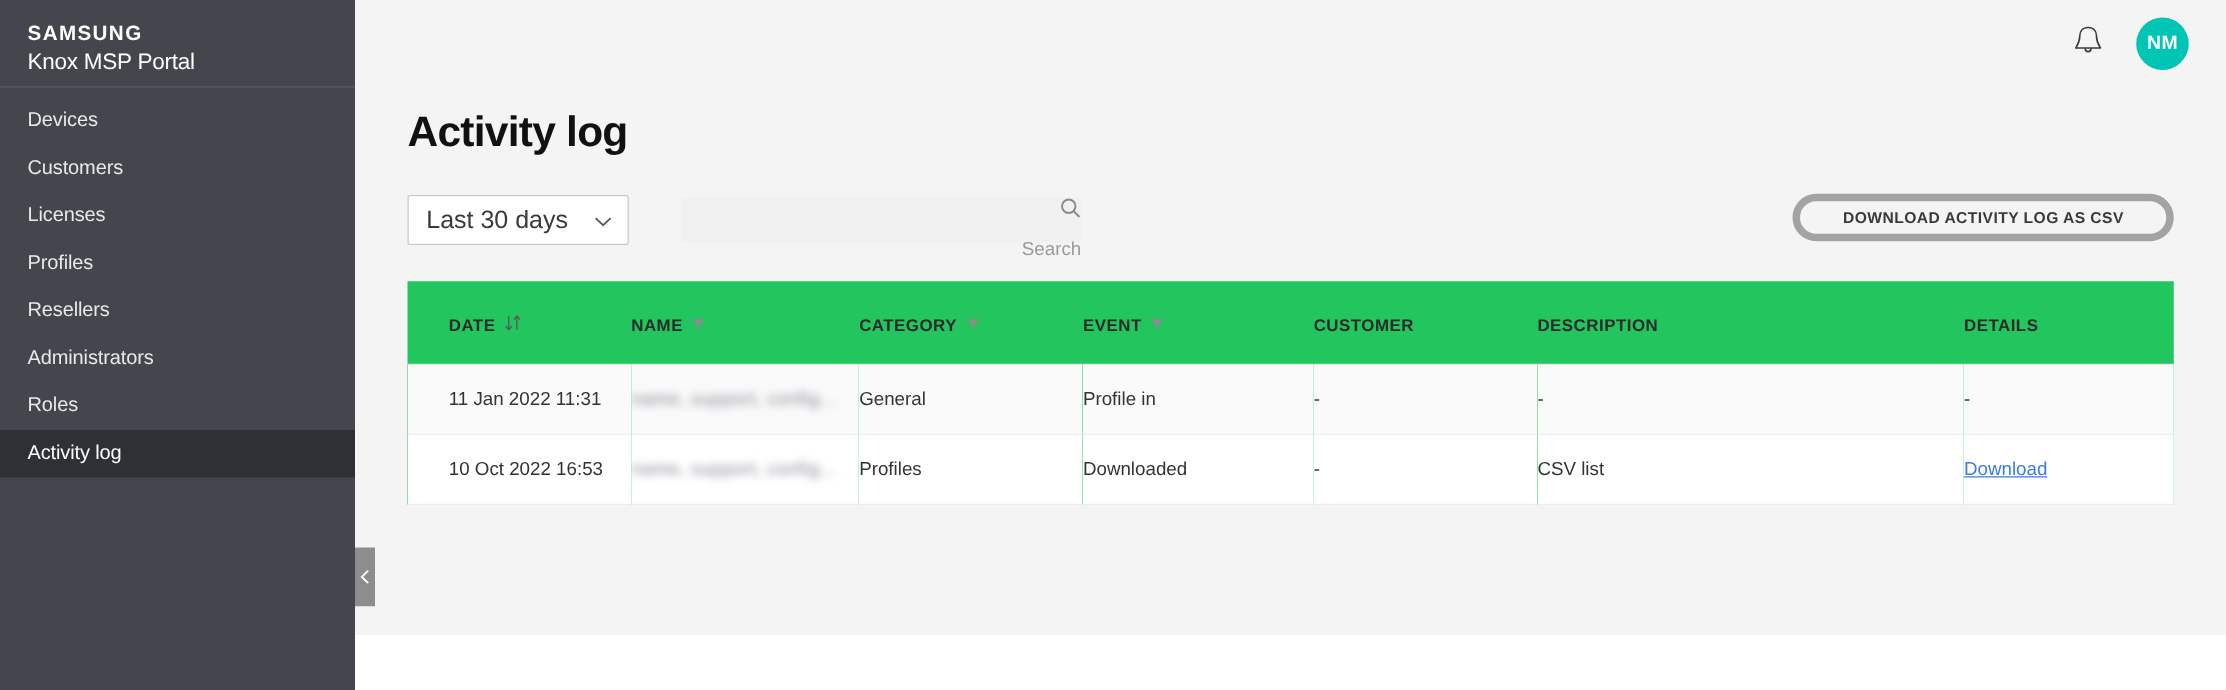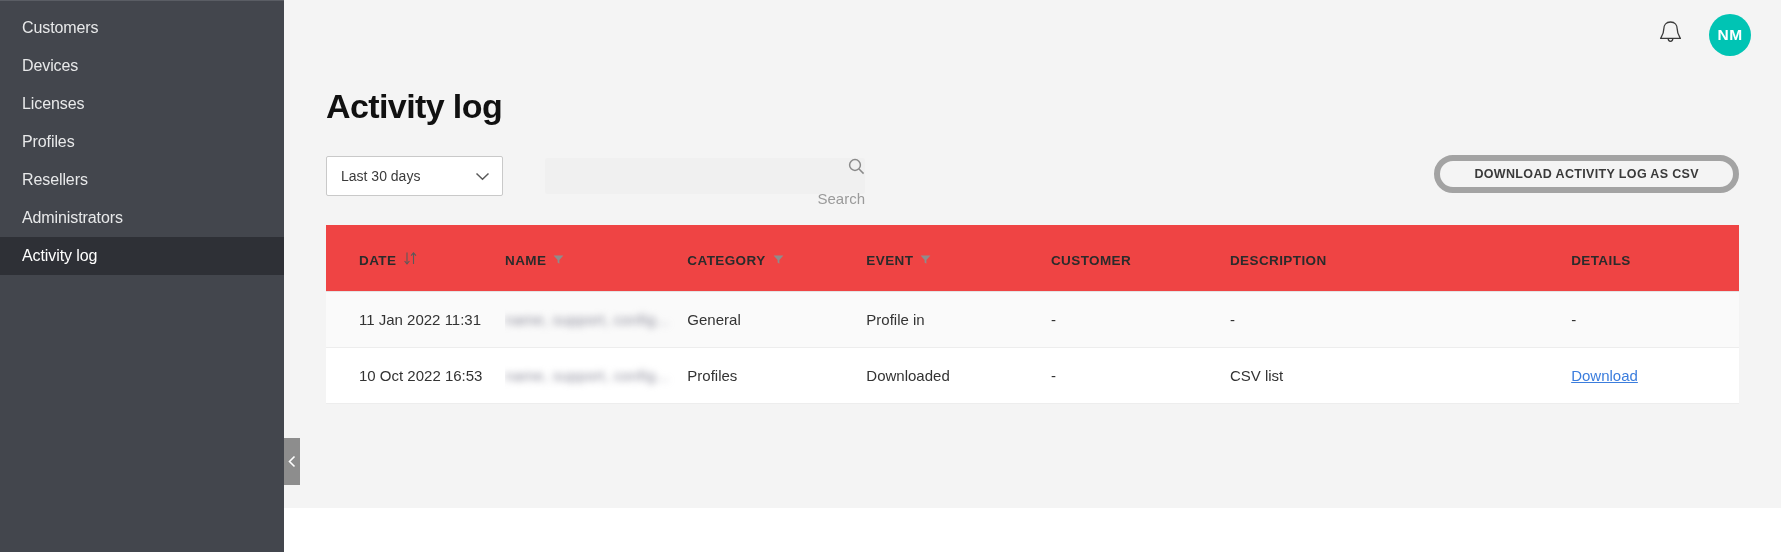--- a/index.html
+++ b/index.html
@@ -62,21 +62,21 @@
     letter-spacing: -0.6px; padding: 18px 0 0 0; line-height: 1.15;
   }
 
   .toolbar {
     display: flex; align-items: center; margin-top: 30px; position: relative;
   }
   .date-select {
     width: 177px; height: 40px; background: #ffffff;
     border: 1px solid #c9c9c9; border-radius: 2px;
     display: flex; align-items: center; justify-content: space-between;
-    padding: 0 12px 0 14px; font-size: 14px; color: #3a3a3a; cursor: pointer;
+    padding: 0 12px 0 14px; font-size: 20px; color: #3a3a3a; cursor: pointer;
   }
   .search-box {
     margin-left: 42px; width: 320px; height: 36px;
     background: #f0f0f0; border: none; border-radius: 2px;
     display: flex; align-items: flex-end; padding-left: 14px; gap: 11px;
     cursor: text;
     flex-direction: column;
   }
   .search-placeholder { font-size: 15px; color: #9a9a9a; }
   .csv-btn {
@@ -84,21 +84,21 @@
     height: 38px; padding: 0 34px; border-radius: 19px;
     border: 6px solid #a3a3a3; background: transparent;
     font-family: "Liberation Sans", sans-serif;
     font-size: 12.5px; font-weight: 700; letter-spacing: 0.35px;
     color: #3a3a3a; cursor: pointer;
     display: flex; align-items: center; justify-content: center;
   }
 
   
   .table-card {
-    margin-top: 29px; background: #ef4444; width: 100%;
+    margin-top: 29px; background: #22c55e; width: 100%;
   }
   table { width: 100%; border-collapse: collapse; table-layout: fixed; }
   thead th {
     text-align: left; font-size: 13.5px; font-weight: 700;
     color: #2b2b2b; letter-spacing: 0.4px;
     padding: 26px 0 22px 0; border-bottom: 1px solid #e4e4e4;
     white-space: nowrap;
   }
   thead th .th-inner { display: flex; align-items: center; gap: 7px; }
   tbody td {
@@ -125,39 +125,46 @@
   }
   .trunc { display: inline-block; max-width: 150px; overflow: hidden;
            text-overflow: ellipsis; vertical-align: bottom; }
 </style>
 </head>
 <body>
 
 <div id="app">
 
   <aside id="sidebar">
+    <div class="brand">
+      <div class="brand-samsung">SAMSUNG</div>
+      <div class="brand-sub">Knox MSP Portal</div>
+    </div>
     <div class="brand-rule"></div>
     <nav class="nav">
       <div class="nav-item">
+        <span>Devices</span>
+      </div>
+      <div class="nav-item">
         <span>Customers</span>
       </div>
       <div class="nav-item">
-        <span>Devices</span>
-      </div>
-      <div class="nav-item">
         <span>Licenses</span>
       </div>
       <div class="nav-item">
         <span>Profiles</span>
       </div>
       <div class="nav-item">
         <span>Resellers</span>
       </div>
       <div class="nav-item">
         <span>Administrators</span>
+      </div>
+      <div class="nav-item">
+        <span>Roles</span>
       </div>
       <div class="nav-item active">
         <span>Activity log</span>
       </div>
     </nav>
     <div class="collapse-handle">
       <span>
         <svg width="8" height="13" viewBox="0 0 8 13">
           <polyline points="6.5,1.5 1.5,6.5 6.5,11.5" fill="none" stroke="#ffffff" stroke-width="1.6"></polyline>
         </svg>

